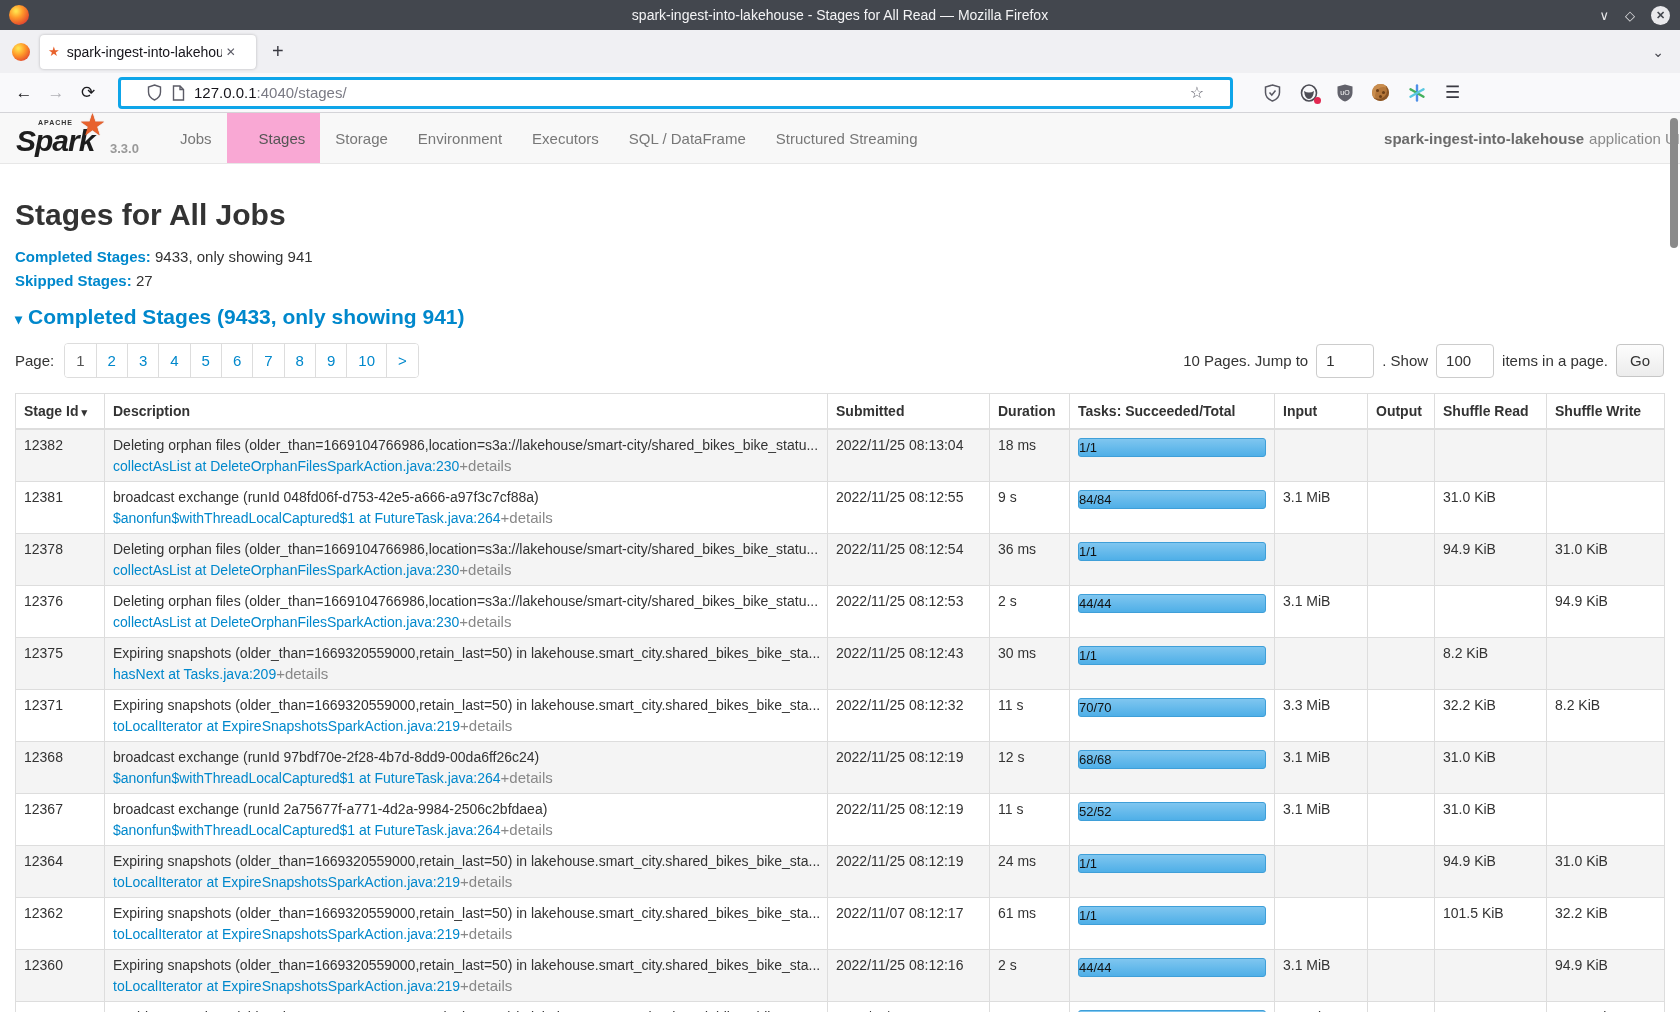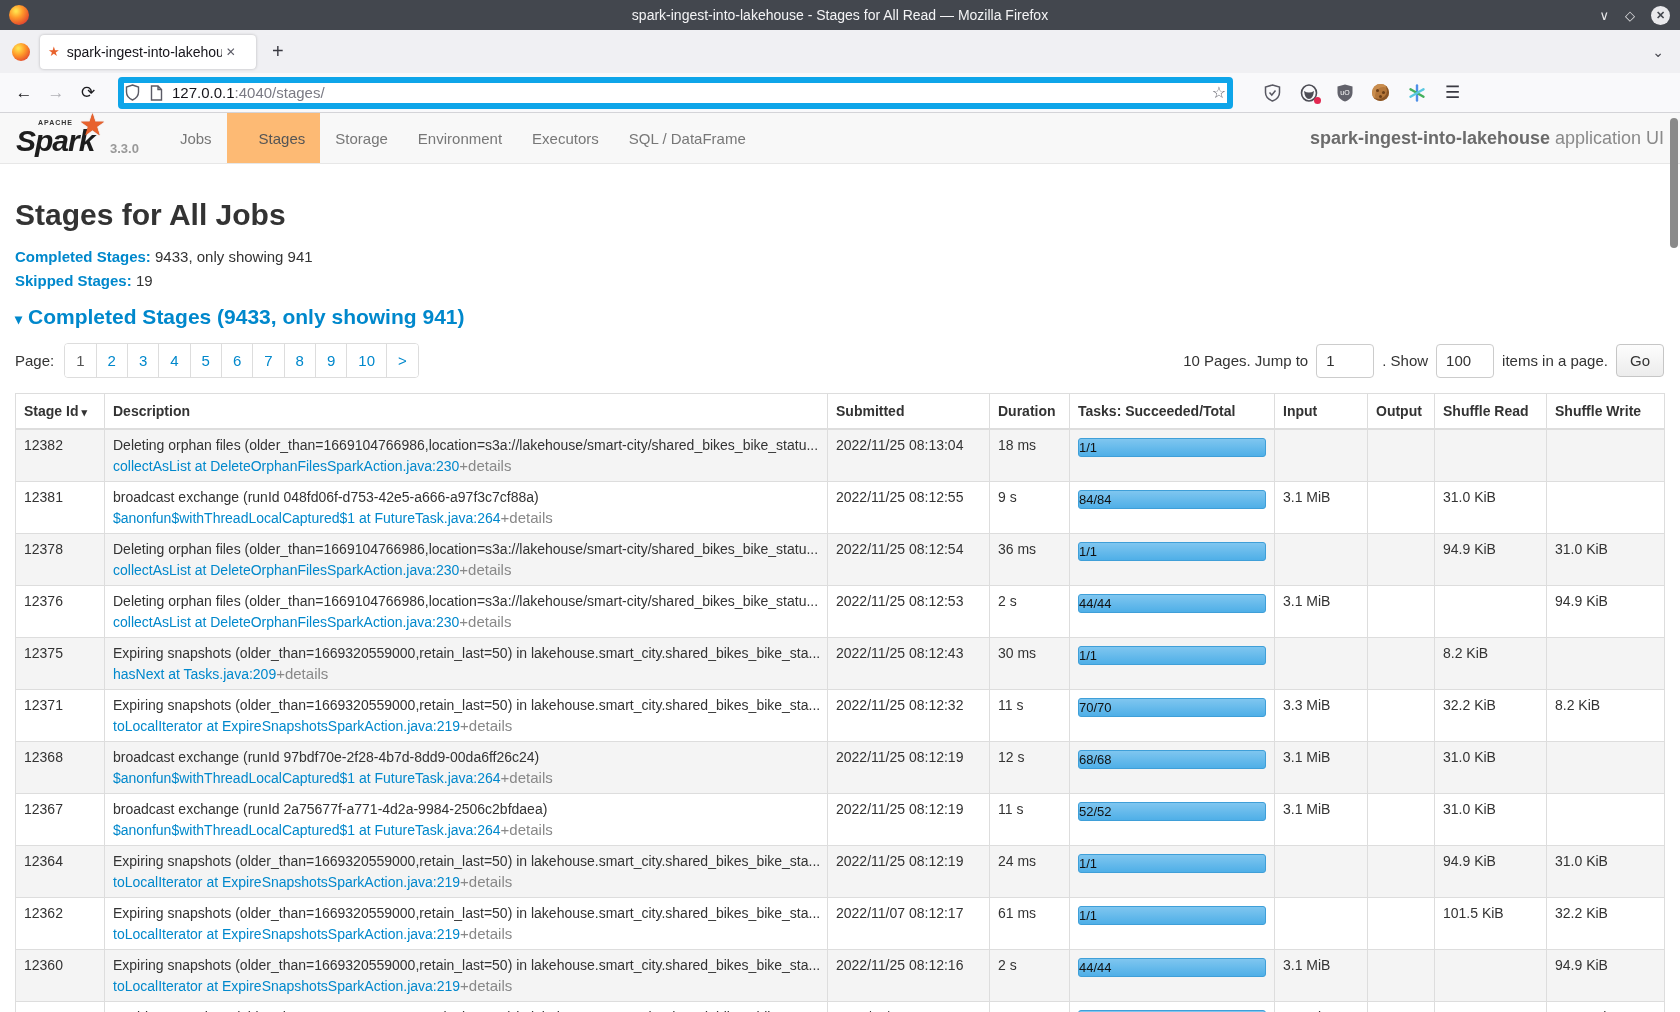--- a/index.html
+++ b/index.html
@@ -25,22 +25,22 @@
   .favicon { color:#e8622d; font-size:13px; margin-right:7px; }
   .tab-title { font-size:14px; color:#15141a; white-space:nowrap; overflow:hidden; width:155px; }
   .tab-close { color:#5b5b66; font-size:12px; margin-left:4px; }
   .new-tab { font-size:20px; color:#3a3a42; margin-left:16px; font-weight:300; }
   .tab-chevron { margin-left:auto; margin-right:16px; color:#4a4a52; font-size:14px; }
 
   
   .toolbar { height:40px; background:#f9f9fb; border-bottom:1px solid #d4d4d8; display:flex; align-items:center; }
   .nav-btn { font-size:17px; color:#1b1b1f; width:32px; text-align:center; }
   .nav-btn.disabled { color:#b1b1b6; }
-  .urlbar { width:1115px; height:32px; background:#fff; border:6px solid #0ea5e9; border-radius:4px;
-            display:flex; align-items:center; padding:0 1px; margin-left:14px; }
+  .urlbar { width:1115px; height:32px; background:#fff; border:3px solid #0ea5e9; border-radius:4px;
+            display:flex; align-items:center; padding:0 26px; margin-left:14px; }
   .urlbar svg { flex:none; }
   .url-text { font-size:15px; margin-left:9px; color:#15141a; flex:1; }
   .url-text .dim { color:#7a7a84; }
   .star { color:#5b5b66; font-size:16px; }
   .ext-icons { display:flex; align-items:center; gap:17px; margin-left:30px; }
   .ext { width:19px; height:19px; display:flex; align-items:center; justify-content:center; position:relative; }
   .cookie { width:17px; height:17px; border-radius:50%; background:#b5773a;
             box-shadow:inset -2px -2px 0 #8a5526, inset 3px 3px 0 #c98d4e; }
   .cookie:after { content:""; position:absolute; left:5px; top:6px; width:3px; height:3px; border-radius:50%;
                   background:#6c3f17; box-shadow:6px 2px 0 #6c3f17, 3px 6px 0 #6c3f17; }
@@ -50,22 +50,22 @@
   
   .spark-nav { height:51px; background:#f8f8f8; border-bottom:1px solid #e7e7e7; display:flex; align-items:stretch; }
   .logo-wrap { display:flex; align-items:center; padding-left:16px; margin-right:26px; }
   .spark-logo { position:relative; width:84px; height:44px; }
   .apache { position:absolute; top:3px; left:22px; font-size:7px; letter-spacing:1px; font-weight:bold; color:#333; }
   .spark-word { position:absolute; left:0; top:8px; font-size:30px; font-weight:bold; font-style:italic; color:#1d1d1d; letter-spacing:-1px; }
   .spark-star { position:absolute; right:-6px; top:-9px; color:#e8622d; font-size:30px; text-shadow:0 0 1px #b8441a; }
   .version { align-self:flex-end; margin:0 0 7px 10px; font-size:13px; font-weight:bold; color:#999; }
   .nav-items { display:flex; }
   .nav-item { display:flex; align-items:center; padding:0 15px; font-size:15px; color:#777; cursor:pointer; }
-  .nav-item.active { background:#fdba74; color:#555;padding-left:32px; }
-  .app-id { margin-left:auto; display:flex; align-items:center; padding-right:16px; font-size:18px; color:#8a8a8a; }
+  .nav-item.active { background:#f9a8d4; color:#555;padding-left:32px; }
+  .app-id { margin-left:auto; display:flex; align-items:center; font-size:15px; color:#8a8a8a; }
   .app-id b { color:#6b6b6b; margin-right:5px; }
 
   
   .content { padding:34px 16px 0 15px; }
   h1.page-title { font-size:30px; font-weight:bold; color:#333; margin-bottom:16px; }
   .summary-line { font-size:15px; color:#333; margin-bottom:7px; }
   .summary-line a { color:#0088cc; font-weight:bold; text-decoration:none; }
   .section-title { margin-top:16px; font-size:21px; font-weight:bold; color:#0088cc; cursor:pointer; }
   .section-title .tri { font-size:14px; margin-right:6px; }
 
@@ -184,37 +184,38 @@
     </div>
     <span class="version">3.3.0</span>
   </div>
   <div class="nav-items">
       <div class="nav-item">Jobs</div>
       <div class="nav-item active">Stages</div>
       <div class="nav-item">Storage</div>
       <div class="nav-item">Environment</div>
       <div class="nav-item">Executors</div>
       <div class="nav-item">SQL / DataFrame</div>
+      <div class="nav-item">Structured Streaming</div>
     </div>
   <div class="app-id">
     <b>spark-ingest-into-lakehouse</b>
     <span>application UI</span>
   </div>
 </div>
 
 <div class="content">
   <h1 class="page-title">Stages for All Jobs</h1>
 
   <div class="summary-line">
     <a href="#">Completed Stages:</a>
     <span>9433, only showing 941</span>
   </div>
   <div class="summary-line">
     <a href="#">Skipped Stages:</a>
-    <span>19</span>
+    <span>27</span>
   </div>
 
   <div class="section-title">
     <span class="tri">▾</span><span>Completed Stages (9433, only showing 941)</span>
   </div>
 
   <div class="pag-row">
     <span class="pag-label">Page:</span>
     <div class="pager">
         <span class="page-btn current">1</span>

